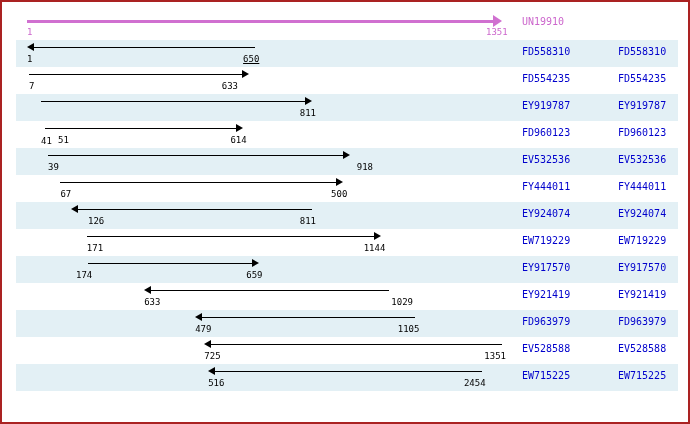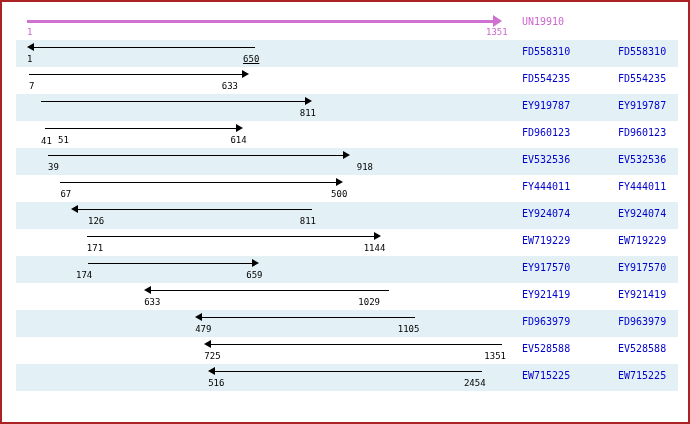--- a/index.html
+++ b/index.html
@@ -224,21 +224,21 @@
         <div class="coord start" style="left: 74px;">174</div>
         <div class="coord end" style="left: 260.519px;">659</div>
         <a class="acc-1">EY917570</a>
         <a class="acc-2">EY917570</a>
       </div>
       <div class="hit-row">
         <div class="stripe"></div>
         <div class="aline" style="left: 148.167px; width: 238.537px;"></div>
         <div class="ahead-left" style="left: 142.167px;"></div>
         <div class="coord start" style="left: 142.167px;">633</div>
-        <div class="coord end" style="left: 378px;">1029</div>
+        <div class="coord end" style="left: 411px;">1029</div>
         <a class="acc-1">EY921419</a>
         <a class="acc-2">EY921419</a>
       </div>
       <div class="hit-row striped">
         <div class="stripe"></div>
         <div class="aline" style="left: 199.185px; width: 214.259px;"></div>
         <div class="ahead-left" style="left: 193.185px;"></div>
         <div class="coord start" style="left: 193.185px;">479</div>
         <div class="coord end" style="left: 417.444px;">1105</div>
         <a class="acc-1">FD963979</a>

